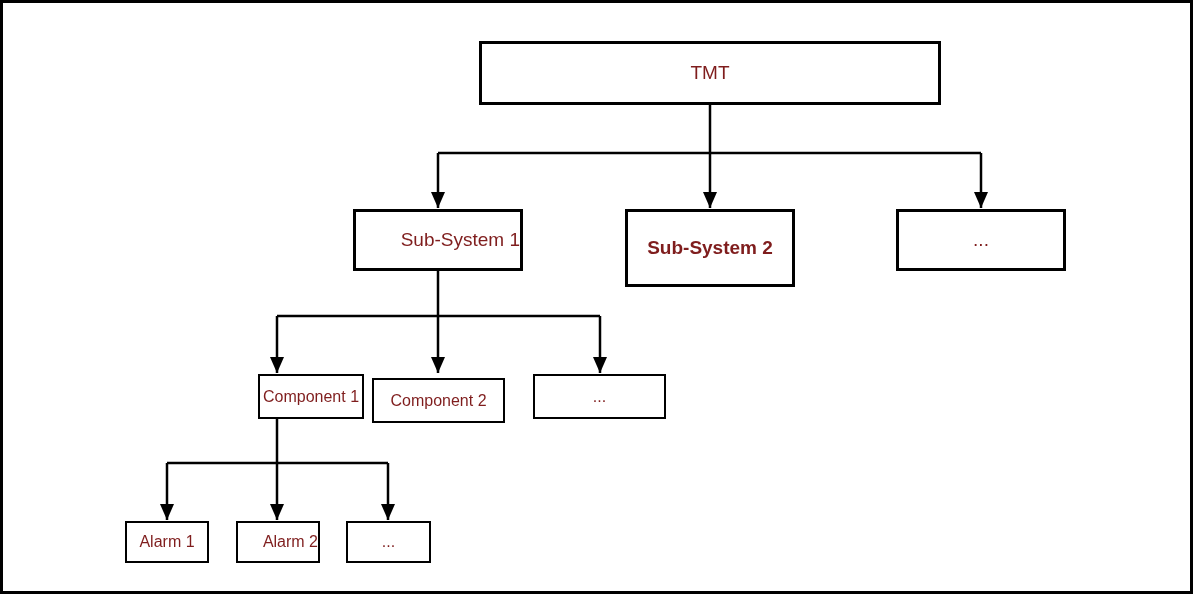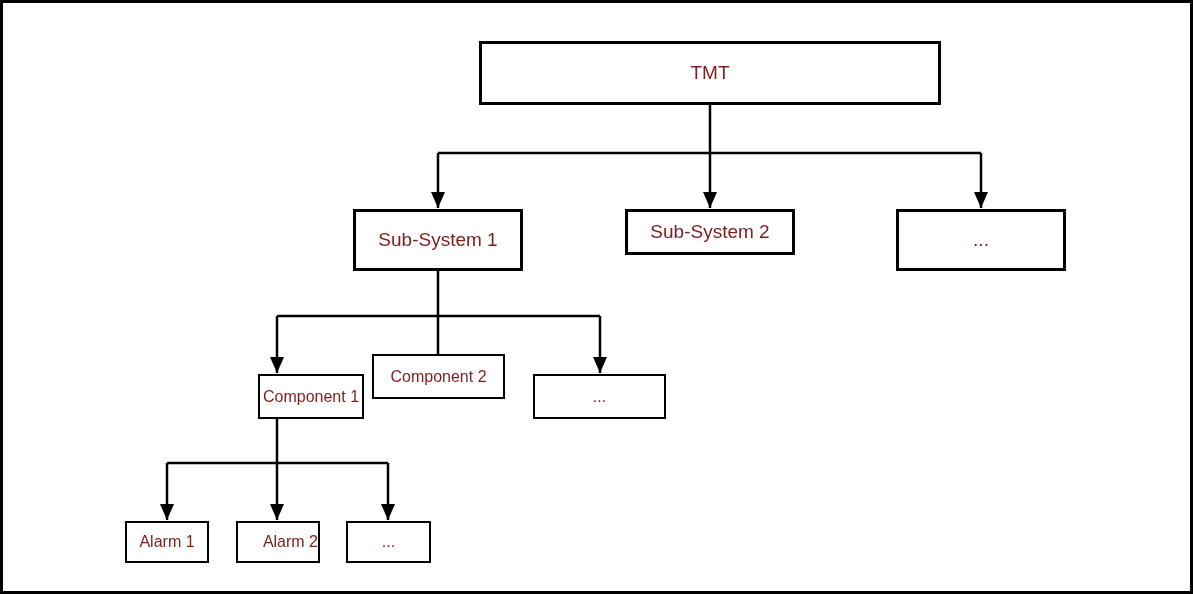--- a/index.html
+++ b/index.html
@@ -34,25 +34,25 @@
     justify-content: center;
     text-align: center;
     color: #7f1d1d;
     white-space: nowrap;
   }
   .lvl1, .lvl2 { font-size: 19px; }
   .lvl3, .lvl4 { font-size: 16px; border-width: 2.5px; }
 
   
   .node-tmt        { left: 476px; top: 38px;  width: 462px; height: 64px; }
-  .node-sub1       { left: 350px; top: 206px; width: 170px; height: 62px; }
-  .node-sub2       { left: 622px; top: 206px; width: 170px; height: 46px; }
+  .node-sub1       { left: 350px; top: 206px; width: 170px; height: 62px; justify-content: flex-end; }
+  .node-sub2       { left: 622px; top: 206px; width: 170px; height: 78px; font-weight: bold; }
   .node-sub-more   { left: 893px; top: 206px; width: 170px; height: 62px; }
   .node-comp1      { left: 208px; top: 371px; width: 106px; height: 45px; margin-left: 47px; }
-  .node-comp2      { left: 369px; top: 351px; width: 133px; height: 45px; align-items: center; }
+  .node-comp2      { left: 369px; top: 375px; width: 133px; height: 45px; align-items: center; }
   .node-comp-more  { left: 530px; top: 371px; width: 133px; height: 45px; }
   .node-alarm1     { left: 122px; top: 518px; width: 84px;  height: 42px; text-align: right; }
   .node-alarm2     { left: 233px; top: 518px; width: 84px;  height: 42px; justify-content: flex-end; }
   .node-alarm-more { left: 343px; top: 518px; width: 85px;  height: 42px; }
 </style>
 </head>
 <body>
 
 <div class="canvas">
 

